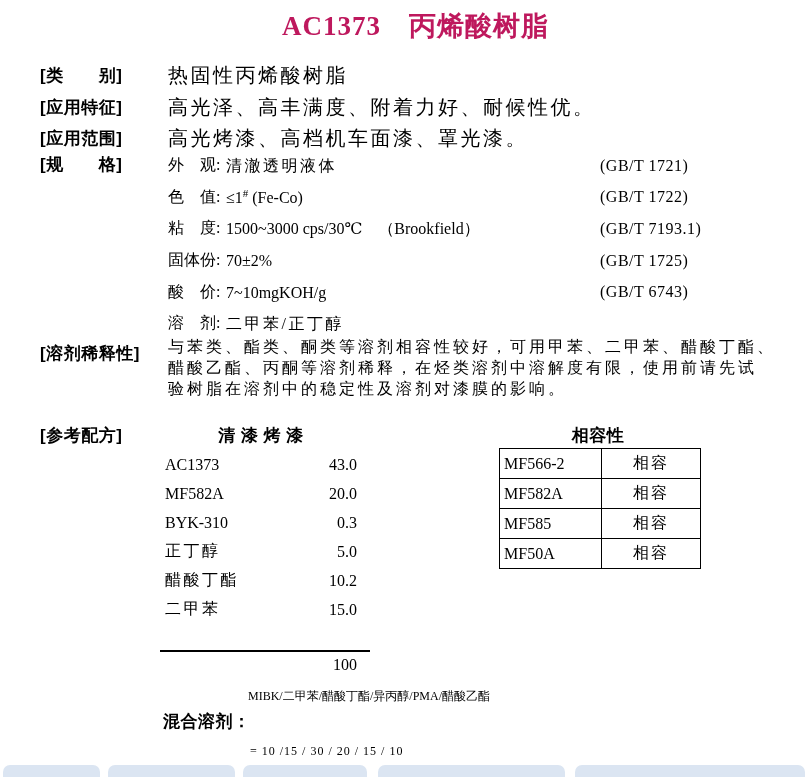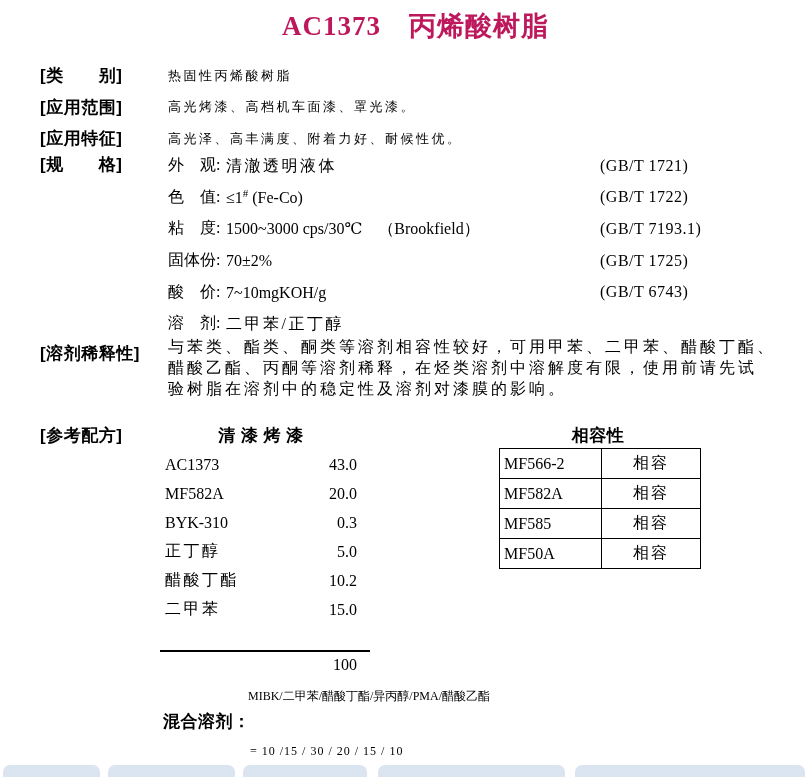--- a/index.html
+++ b/index.html
@@ -10,21 +10,21 @@
   }
   .title{
     position:absolute;top:8px;left:10px;width:100%;text-align:center;
     font-size:27px;font-weight:bold;color:#be185d;letter-spacing:1px;
   }
   .lbl{
     font-family:"Liberation Sans","DejaVu Sans",sans-serif;
     font-weight:bold;font-size:17px;letter-spacing:0.5px;white-space:nowrap;
   }
   .cn{letter-spacing:2.5px;}
-  .val{font-size:13px;white-space:nowrap;text-align:right;}
+  .val{font-size:20px;white-space:nowrap;text-align:right;}
   
   .info-block{position:absolute;left:40px;top:60px;}
   .info-row{display:flex;align-items:center;height:31.5px;}
   .info-row .lbl{width:128px;}
   
   .spec-label{position:absolute;left:40px;top:153px;}
   .spec-rows{position:absolute;left:168px;top:150px;width:620px;}
   .spec-row{position:relative;height:31.6px;display:flex;align-items:center;}
   .spec-name{font-size:16px;width:58px;white-space:nowrap;}
   .spec-val{font-size:16px;white-space:nowrap;}
@@ -64,26 +64,26 @@
 <div class="page">
 
   <div class="title">AC1373　丙烯酸树脂</div>
 
   <div class="info-block">
     <div class="info-row">
       <span class="lbl">[类　　别]</span>
       <span class="val cn">热固性丙烯酸树脂</span>
     </div>
     <div class="info-row">
+      <span class="lbl">[应用特征]</span>
+      <span class="val cn">高光泽、高丰满度、附着力好、耐候性优。</span>
+    </div>
+    <div class="info-row">
       <span class="lbl">[应用范围]</span>
       <span class="val cn">高光烤漆、高档机车面漆、罩光漆。</span>
-    </div>
-    <div class="info-row">
-      <span class="lbl">[应用特征]</span>
-      <span class="val cn">高光泽、高丰满度、附着力好、耐候性优。</span>
     </div>
   </div>
 
   <div class="spec-label lbl">[规　　格]</div>
 
   <div class="spec-rows">
     <div class="spec-row">
       <span class="spec-name">外　观:</span>
       <span class="spec-val cn"><span>清澈透明液体</span><sup></sup><span></span></span>
       <span class="gbt">(GB/T 1721)</span>

